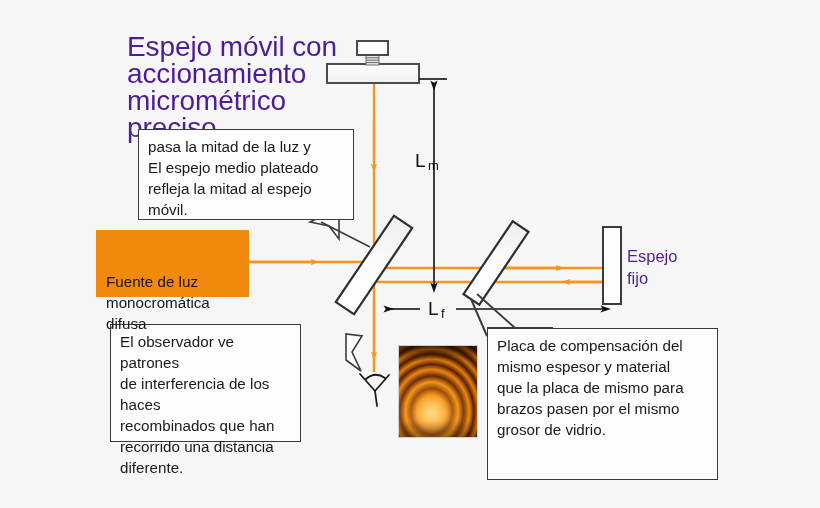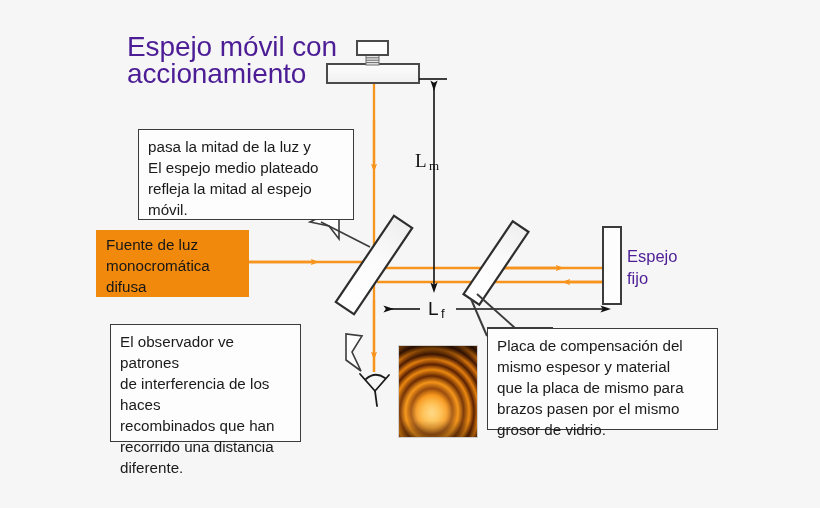--- a/index.html
+++ b/index.html
@@ -29,41 +29,41 @@
     background:#fdfdfd;
     border:1.6px solid #3b3b3b;
     color:#1a1a1a;
     font-size:15.2px;
     line-height:21px;
     box-sizing:border-box;
   }
   .callout .inner{padding:6px 8px 5px 9px;}
   #callout-splitter{left:138px;top:129px;width:216px;height:91px;}
   #callout-observer{left:110px;top:324px;width:191px;height:118px;}
-  #callout-compensator{left:487px;top:328px;width:231px;height:102px;}
+  #callout-compensator{left:487px;top:328px;width:231px;height:152px;}
 
   .srcbox{
     position:absolute;
     left:97px;top:230px;width:152px;height:67px;
     background:#F18A0C;
     color:#171717;
     font-size:15.2px;
     line-height:21px;
     box-sizing:border-box;
   }
-  .srcbox .inner{padding:4px 0 0 9px;}
+  .srcbox .inner{padding:4px 0 0 9px;margin-top:37px;}
 
   .mlabel{
     position:absolute;
     color:#111;
     font-size:19px;
     font-family:"Liberation Sans", sans-serif;
   }
   .mlabel .sub{font-size:13px;vertical-align:-3px;padding-left:2.5px;}
-  #label-lm{left:415px;top:150px;font-family:Liberation Serif, serif;}
+  #label-lm{left:415px;top:150px;}
   #label-lf{left:428px;top:298px;text-align:right;}
 
   #label-espejo-fijo{
     position:absolute;left:627px;top:245px;
     font-size:16.5px;line-height:22px;color:#4c1d95;
   }
 
   
   #fringes{
     position:absolute;
@@ -217,20 +217,21 @@
     <g fill="none" stroke="#1a1a1a" stroke-width="1.8" stroke-linecap="round">
       <path d="M360,374 L375,391 L389,375"></path>
       <path d="M375,391 L377,406"></path>
       <path d="M366,379 Q375,371 385,378"></path>
     </g>
   </svg>
 
   <div class="title">
     <div>Espejo móvil con</div>
     <div>accionamiento</div>
+    <div>micrométrico preciso</div>
   </div>
 
   <div class="callout" id="callout-splitter">
     <div class="inner">
       <div>pasa la mitad de la luz y</div>
       <div>El espejo medio plateado</div>
       <div>refleja la mitad al espejo</div>
       <div>móvil.</div>
     </div>
   </div>

